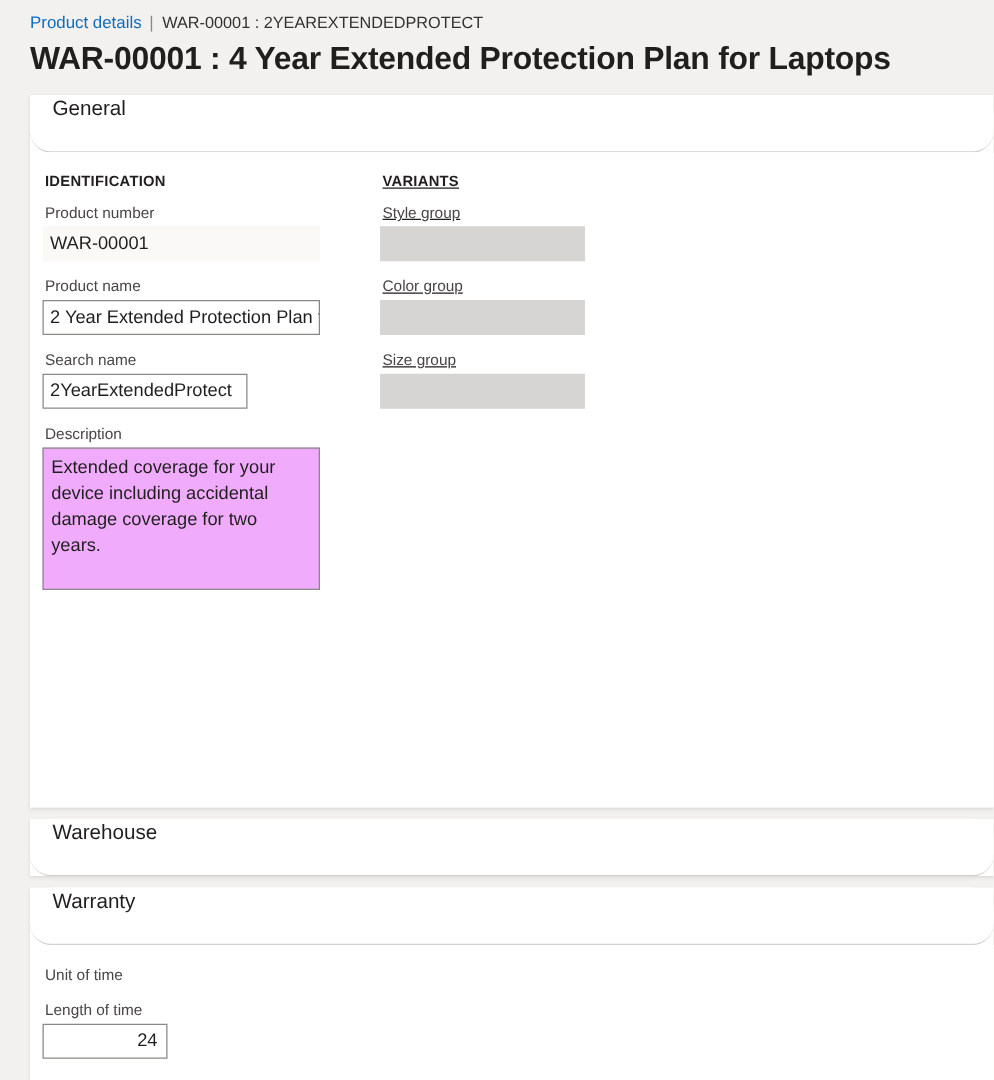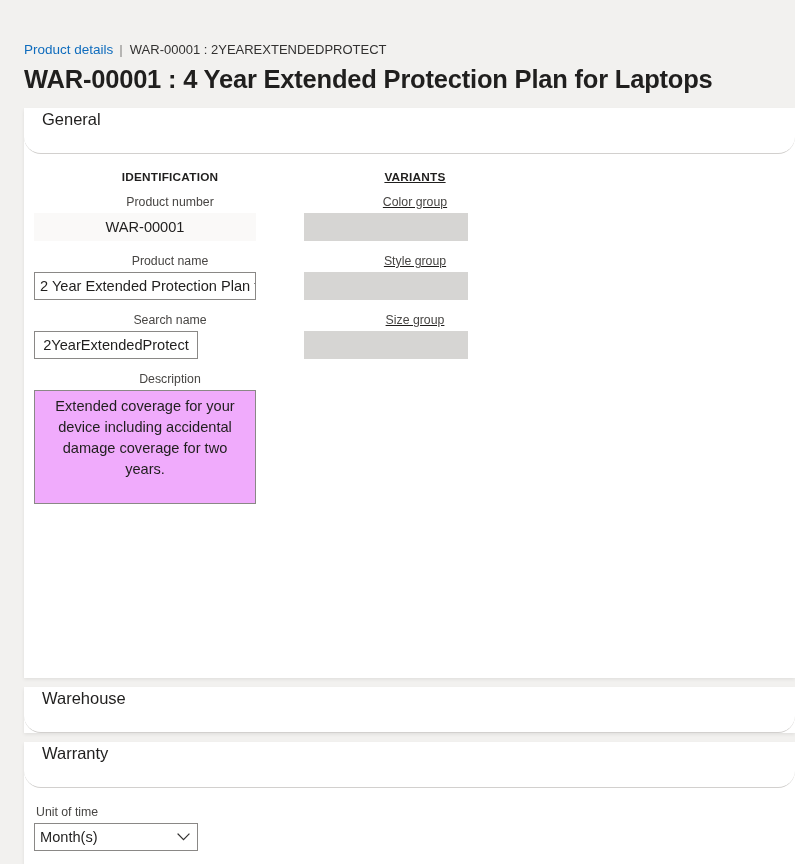--- a/index.html
+++ b/index.html
@@ -11,21 +11,20 @@
     overflow: hidden;
     font-family: "Liberation Sans", sans-serif;
     color: #201f1e;
   }
 
   .page {
     position: relative;
     width: 795px;
     height: 668px;
     background: #f2f1ef;
-    margin-top: 32px;
   }
 
   
   .header {
     padding: 9px 0 0 24px;
     background: #f2f1ef;
   }
   .breadcrumb {
     font-size: 13.5px;
     line-height: 18px;
@@ -83,21 +82,20 @@
   }
   .panel-body {
     padding: 16px 10px 12px 10px;
     background: #ffffff;
   }
 
   
   .columns {
     display: flex;
     align-items: flex-start;
-    text-align: center;
   }
   .col { flex: 0 0 auto; }
   .col-1 { width: 270px; }
   .col-2 { width: 270px; }
   .col-3 { width: 220px; text-decoration: underline; }
 
   .group-heading {
     font-size: 11.8px;
     font-weight: 700;
     letter-spacing: 0.22px;
@@ -230,26 +228,26 @@
               <div class="field-label">Description</div>
               <div class="textarea">Extended coverage for your device including accidental damage coverage for two years.</div>
             </div>
           </div>
 
 
           <div class="col col-3">
             <div class="group-heading">VARIANTS</div>
 
             <div class="field">
+              <div class="field-label">Style group</div>
+              <div class="input disabled-gray w-variant"></div>
+            </div>
+
+            <div class="field">
               <div class="field-label">Color group</div>
-              <div class="input disabled-gray w-variant"></div>
-            </div>
-
-            <div class="field">
-              <div class="field-label">Style group</div>
               <div class="input disabled-gray w-variant"></div>
             </div>
 
             <div class="field">
               <div class="field-label">Size group</div>
               <div class="input disabled-gray w-variant"></div>
             </div>
           </div>
 
         </div>
@@ -264,28 +262,20 @@
     </div>
 
     <div class="panel">
       <div class="panel-header">
         <span class="panel-title">Warranty</span>
       </div>
       <div class="panel-body">
 
         <div class="field">
           <div class="field-label">Unit of time</div>
-          <div class="select-wrap">
-            <div class="input w-unit">Month(s)</div>
-            <span class="chevron">
-              <svg width="13" height="8" viewBox="0 0 13 8" fill="none" xmlns="http://www.w3.org/2000/svg">
-                <path d="M1 1 L6.5 6.6 L12 1" stroke="#323130" stroke-width="1.2" fill="none" stroke-linecap="square"></path>
-              </svg>
-            </span>
-          </div>
         </div>
 
         <div class="field">
           <div class="field-label">Length of time</div>
           <div class="input numeric w-length">24</div>
         </div>
 
       </div>
     </div>
 

